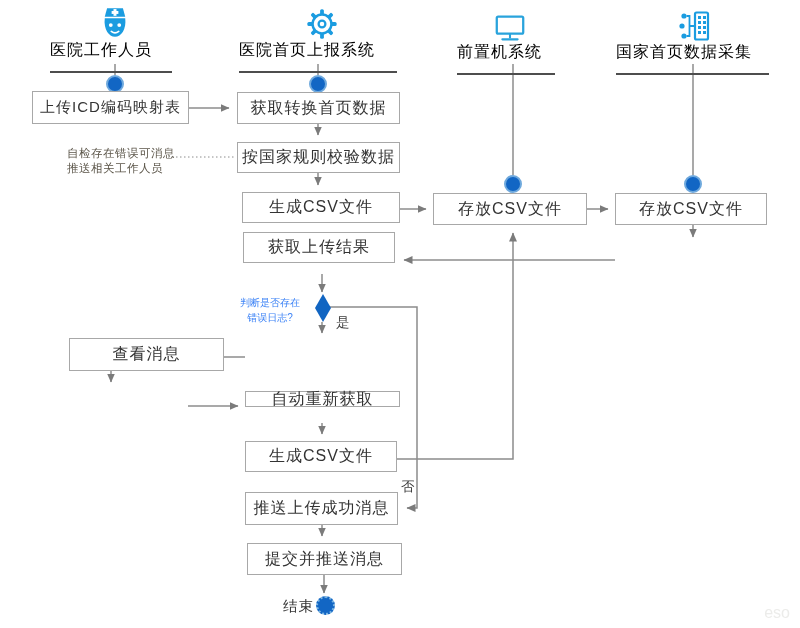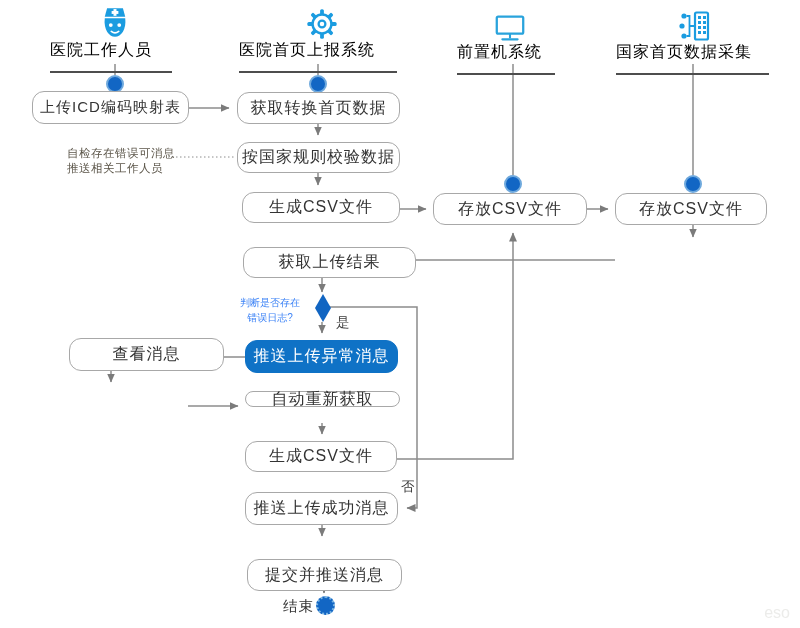--- a/index.html
+++ b/index.html
@@ -7,38 +7,38 @@
           font-family:"Liberation Sans","DejaVu Sans",sans-serif;color:#333;}
   svg.edges{position:absolute;left:0;top:0;pointer-events:none;}
   .icon{position:absolute;}
   .lane-title{position:absolute;text-align:left;font-size:16px;font-weight:500;color:#000000;
               padding-bottom:10px;border-bottom:2px solid #4d4d4d;letter-spacing:1px;}
   #lane-t1{left:50px;top:40px;width:122px;}
   #lane-t2{left:239px;top:40px;width:158px;}
   #lane-t3{left:457px;top:42px;width:98px;}
   #lane-t4{left:616px;top:42px;width:153px;}
   .node{position:absolute;display:flex;align-items:center;justify-content:center;
-        background:#fff;border:1.5px solid #a8a8a8;border-radius:12px;
+        background:#fff;border:1.5px solid #a8a8a8;border-radius:0;
         font-size:16px;color:#333;letter-spacing:1px;box-sizing:border-box;white-space:nowrap;}
   .node.blue{background:#0f72c6;border-color:#0f72c6;color:#fff;font-weight:500;}
   #b1 {left:32px; top:91px; width:157px;height:33px;font-size:15px;}
   #b2 {left:237px;top:92px; width:163px;height:32px;}
   #b3 {left:237px;top:142px;width:163px;height:31px;}
   #b4 {left:242px;top:192px;width:158px;height:31px;}
   #b6 {left:433px;top:193px;width:154px;height:32px;}
   #b7 {left:615px;top:193px;width:152px;height:32px;}
   #b15{left:615px;top:244px;width:153px;height:33px;}
-  #b5 {left:243px;top:247px;width:173px;height:31px;}
+  #b5 {left:243px;top:232px;width:152px;height:31px;}
   #b8 {left:245px;top:340px;width:153px;height:33px;}
   #b9 {left:33px; top:338px;width:155px;height:33px;margin-left:36px;}
   #b10{left:33px; top:389px;width:155px;height:33px;}
   #b11{left:245px;top:391px;width:155px;height:16px;text-align:right;}
   #b12{left:245px;top:441px;width:152px;height:31px;}
   #b13{left:245px;top:492px;width:153px;height:33px;}
-  #b14{left:247px;top:543px;width:155px;height:32px;margin-top:16px;}
+  #b14{left:247px;top:543px;width:155px;height:32px;}
   .event-dot{position:absolute;width:14px;height:14px;border-radius:50%;
              background:#1266c4;border:2px solid #6fa9dd;}
   #dot1{left:106px;top:75px;}  #dot2{left:309px;top:75px;}
   #dot3{left:504px;top:175px;} #dot4{left:684px;top:175px;}
   .end-dot{position:absolute;left:316px;top:596px;width:15px;height:15px;border-radius:50%;
            background:#1266c4;border:2px dotted #7ab4e2;}
   .small-label{position:absolute;font-size:13.5px;color:#3d3d3d;}
   #lbl-yes{left:336px;top:314px;}
   #lbl-no {left:401px;top:478px;}
   #lbl-end{left:283px;top:597px;font-size:14.5px;color:#333;letter-spacing:1px;}
@@ -151,21 +151,20 @@
   <div class="event-dot" id="dot3"></div>
   <div class="event-dot" id="dot4"></div>
 
   <div class="node" id="b1">上传ICD编码映射表</div>
   <div class="node" id="b2">获取转换首页数据</div>
   <div class="node" id="b3">按国家规则校验数据</div>
   <div class="node" id="b4">生成CSV文件</div>
   <div class="node" id="b6">存放CSV文件</div>
   <div class="node" id="b7">存放CSV文件</div>
   <div class="node" id="b5">获取上传结果</div>
-  <div class="node blue" id="b8">推送上传异常消息</div>
   <div class="node" id="b9">查看消息</div>
   <div class="node" id="b11">自动重新获取</div>
   <div class="node" id="b12">生成CSV文件</div>
   <div class="node" id="b13">推送上传成功消息</div>
   <div class="node" id="b14">提交并推送消息</div>
 
   <div id="decision-label">
     <div>判断是否存在</div>
     <div>错误日志?</div>
   </div>

